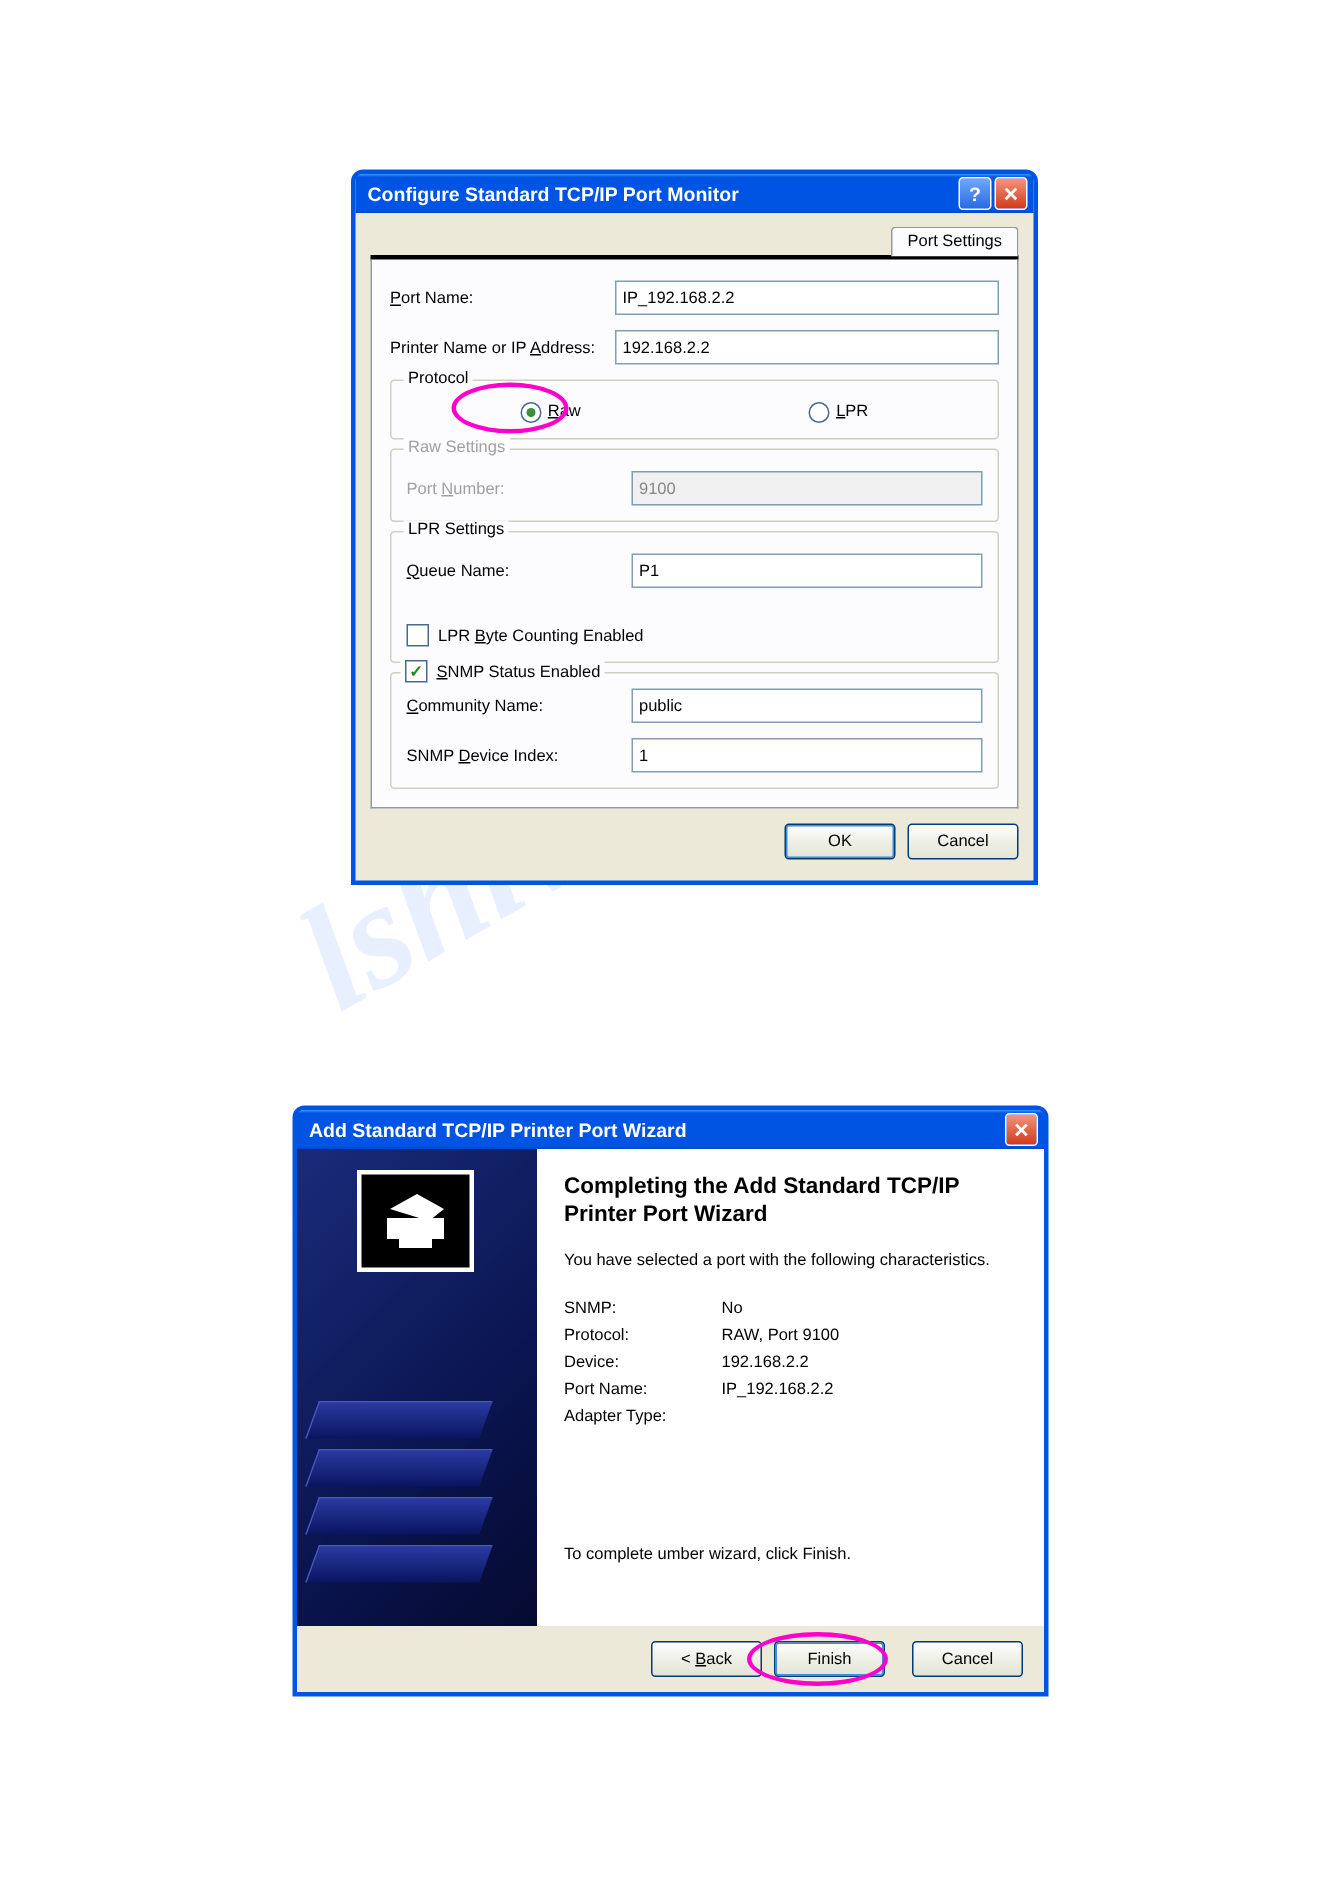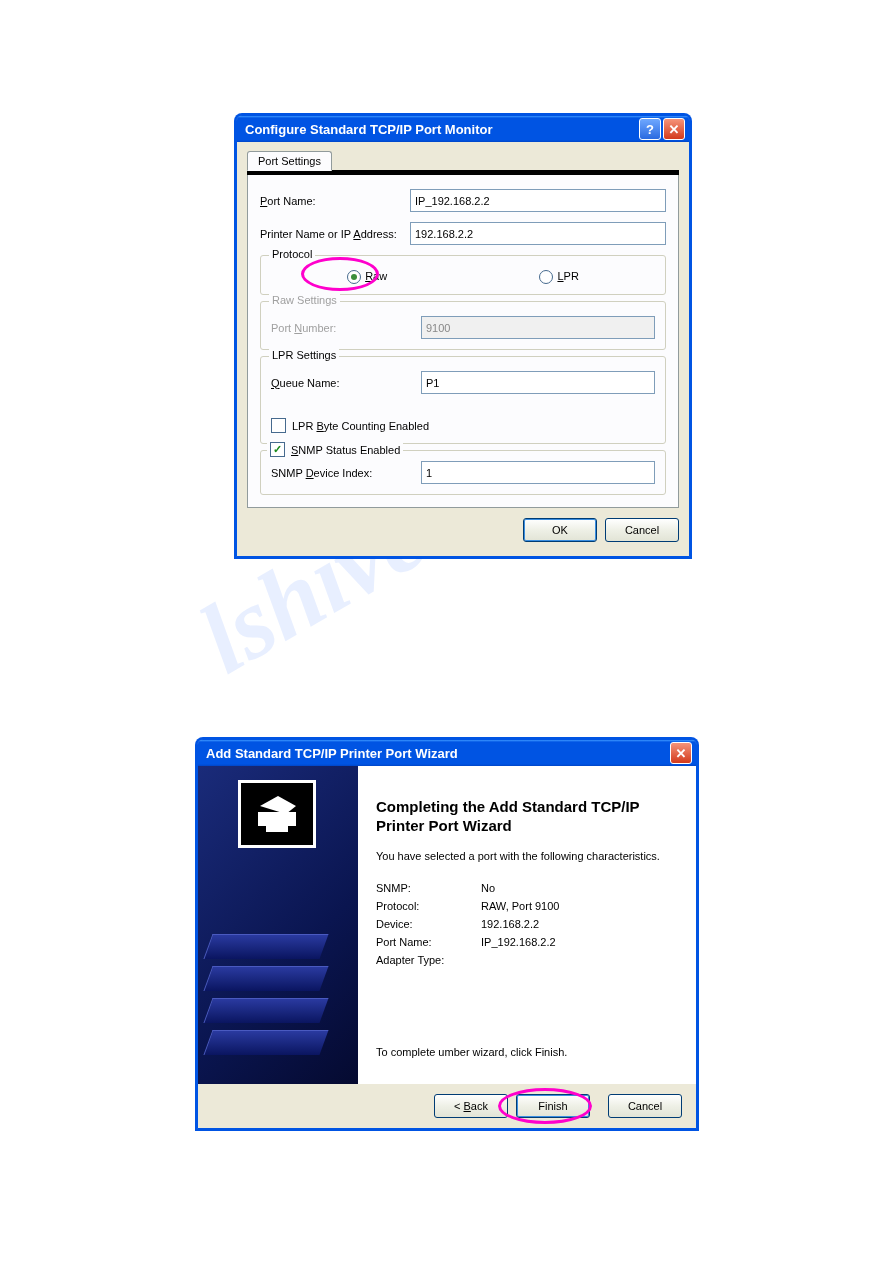--- a/index.html
+++ b/index.html
@@ -58,22 +58,23 @@
     font-size: 13px;
     color: #fff;
     border: 1px solid #fff;
   }
   .helpbtn { background: linear-gradient(to bottom,#6fa8ff,#2a6ae0); }
   .closebtn { background: linear-gradient(to bottom,#f5947a,#d33a1c); }
   .dialog-body { padding: 8px 10px 10px 10px; }
 
   .tabstrip {
     display: flex;
-    border-bottom: 6px solid #000000;
+    border-bottom: 4px solid #000000;
     margin-bottom: -1px;
+    justify-content: flex-end;
   }
   .tab {
     background: #fcfcfe;
     border: 1px solid #919b9c;
     border-bottom: 1px solid #fcfcfe;
     border-radius: 3px 3px 0 0;
     padding: 3px 10px;
     font-size: 11px;
     position: relative;
     top: 1px;
@@ -157,21 +158,21 @@
     position: absolute;
     top: 739px;
     left: 197px;
     width: 498px;
     border: 1px solid #0054e3;
     border-radius: 6px 6px 0 0;
     background: #ece9d8;
     box-shadow: 0 0 0 2px #0054e3;
     z-index: 1;
   }
-  .wizardbody { display: flex; background: #fff; align-items: center; }
+  .wizardbody { display: flex; background: #fff; }
   .sidebar {
     width: 160px;
     height: 318px;
     background: linear-gradient(135deg, #1a2b7a 0%, #0a1550 60%, #050a30 100%);
     position: relative;
   }
   .printericon {
     position: absolute;
     top: 14px; left: 40px;
     width: 72px; height: 62px;
@@ -271,20 +272,24 @@
           <span class="chkbox"></span>
           <span>LPR <span class="underline">B</span>yte Counting Enabled</span>
         </div>
       </div>
 
       <div class="groupbox" style="padding-top:10px;">
         <div class="chkrow" style="position:absolute; top:-9px; left:6px; background:#fcfcfe; padding:0 3px; margin:0;">
           <span class="chkbox">✓</span>
           <span><span class="underline">S</span>NMP Status Enabled</span>
         </div>
+        <div class="row">
+          <span class="lbl"><span class="underline">C</span>ommunity Name:</span>
+          <input class="txt" value="public" style="">
+        </div>
         <div class="row" style="margin-bottom:0;">
           <span class="lbl">SNMP <span class="underline">D</span>evice Index:</span>
           <input class="txt" value="1" style="">
         </div>
       </div>
 
     </div>
     <div class="btnbar">
       <div class="btn default">OK</div>
       <div class="btn">Cancel</div>

